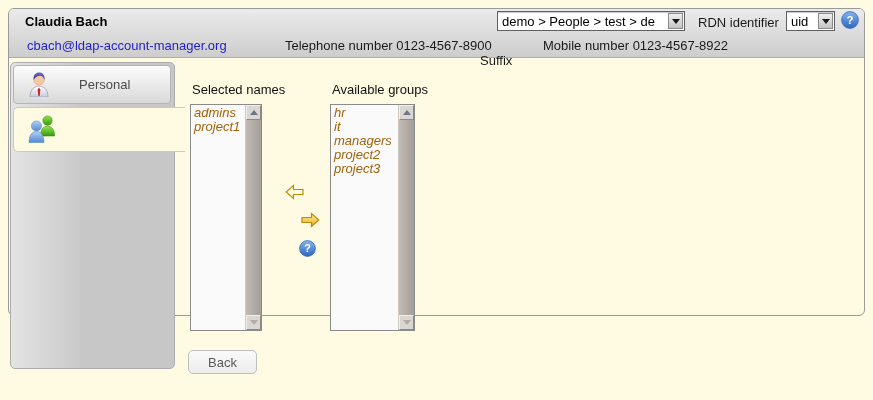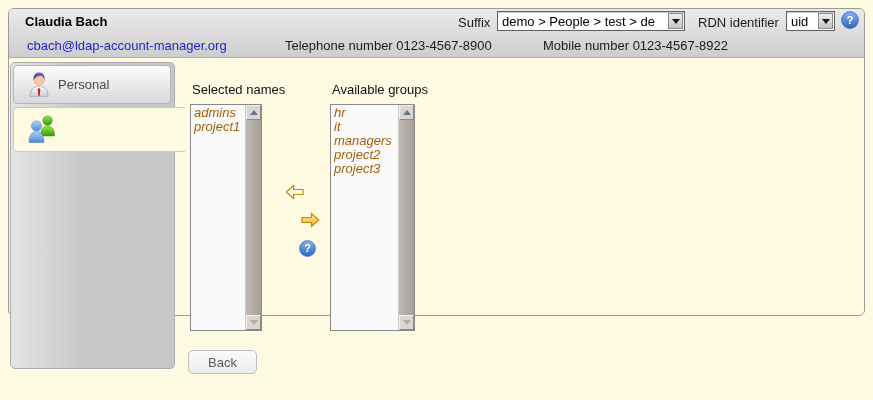--- a/index.html
+++ b/index.html
@@ -62,21 +62,21 @@
     position: absolute;
     left: 1px; top: 53px;
     width: 165px; height: 307px;
     background: linear-gradient(90deg, #E4E4E4 0%, #C7C7C7 45%, #C7C7C7 100%);
     border: 1px solid #ACACAC;
     border-radius: 5px;
   }
   .tab {
     position: absolute;
     display: flex; align-items: center;
-    gap: 7px; padding-left: 13px;
+    gap: 28px; padding-left: 13px;
     color: #4A4A4A;
     cursor: pointer;
   }
   .tab-personal {
     left: 4px; top: 56px;
     width: 158px; height: 39px;
     background: linear-gradient(#FCFCFC, #D9D9D9);
     border: 1px solid #B5B5B5;
     border-radius: 4px;
   }
@@ -145,21 +145,21 @@
 </style>
 </head>
 <body>
 
 <div class="screen">
   <div class="container">
 
     <div class="header">
       <span class="hdr-name">Claudia Bach</span>
 
-      <span class="hdr-label" style="left:449px;">Suffix</span>
+      <span class="hdr-label" style="left:471px;margin-top:38px;">Suffix</span>
       <div class="hselect" style="left:488px; width:188px;">
         <span class="hselect-text">demo &gt; People &gt; test &gt; de</span>
         <span class="hselect-btn">
             <span class="tri-down-sel"></span>
           </span>
       </div>
 
       <span class="hdr-label" style="left:689px;">RDN identifier</span>
       <div class="hselect" style="left:777px; width:49px;">
         <span class="hselect-text">uid</span>

